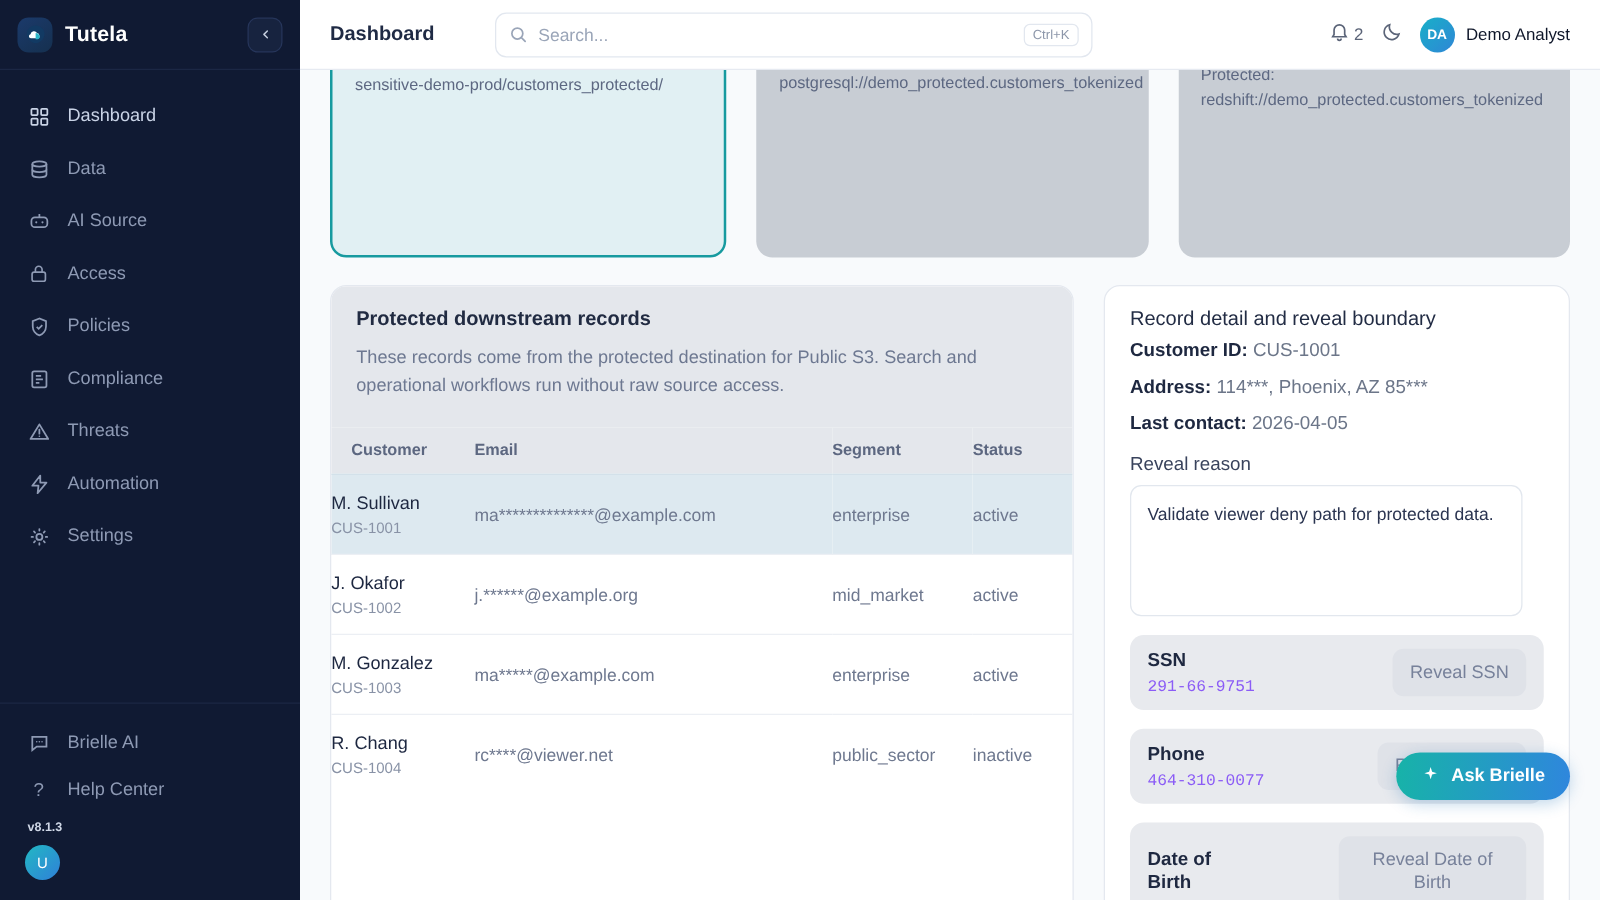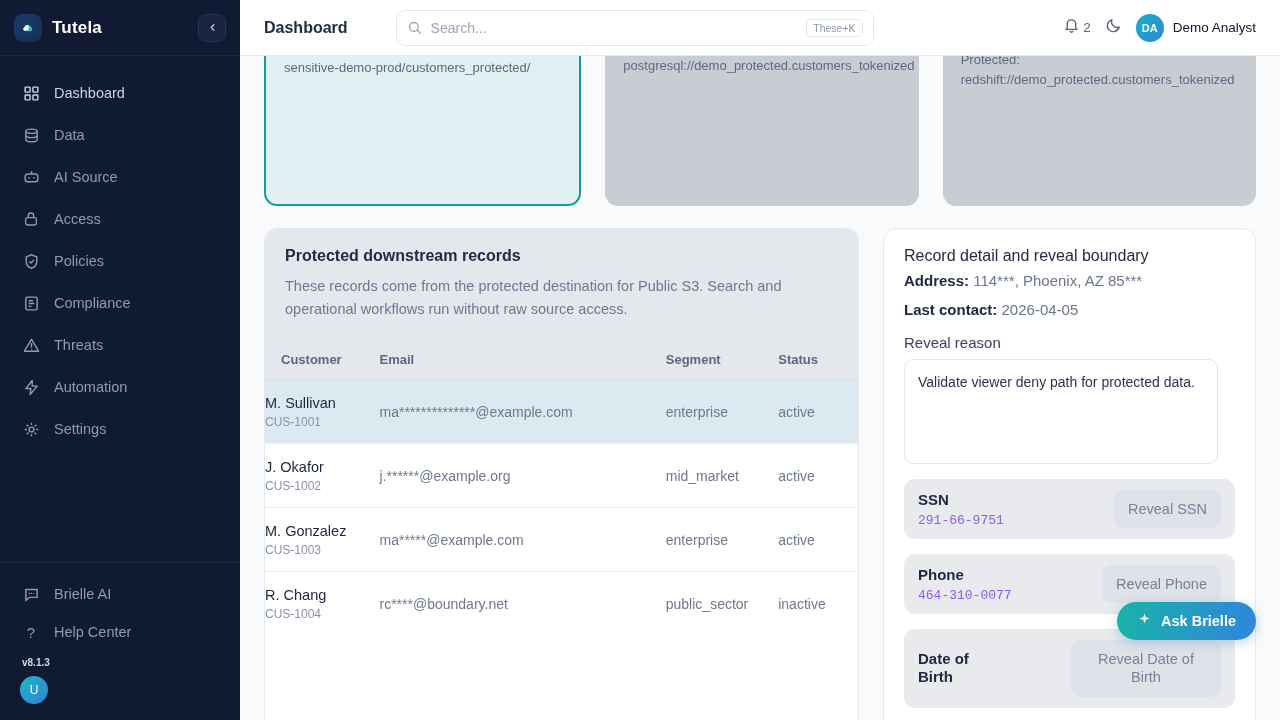--- a/index.html
+++ b/index.html
@@ -364,21 +364,21 @@
       <div class="page-title">Dashboard</div>
 
       <div class="search-wrap">
         <span class="sico">
             <svg width="15" height="15" viewBox="0 0 24 24" fill="none" stroke="currentColor" stroke-width="2.2">
               <circle cx="11" cy="11" r="7"></circle>
               <path d="M16.5 16.5 21 21" stroke-linecap="round"></path>
             </svg>
           </span>
         <input class="search-input" value="" placeholder="Search..." style="">
-        <span class="kbd">These+K</span>
+        <span class="kbd">Ctrl+K</span>
       </div>
 
       <div class="top-right">
         <div class="bell">
           <span><svg width="17" height="17" viewBox="0 0 24 24" fill="none" stroke="currentColor" stroke-width="1.9">
                 <path d="M18 15V10a6 6 0 1 0-12 0v5l-1.5 2.5h15z"></path>
                 <path d="M10 19.5a2 2 0 0 0 4 0"></path>
               </svg></span>
           <span class="bell-count">2</span>
         </div>
@@ -458,31 +458,35 @@
                 </td>
                 <td class="mail">ma*****@example.com</td>
                 <td>enterprise</td>
                 <td>active</td>
               </tr>
               <tr>
                 <td class="cust">
                   <div class="cust-name">R. Chang</div>
                   <div class="cust-id">CUS-1004</div>
                 </td>
-                <td class="mail">rc****@boundary.net</td>
+                <td class="mail">rc****@viewer.net</td>
                 <td>public_sector</td>
                 <td>inactive</td>
               </tr>
             </tbody>
           </table>
         </div>
 
         <div class="detail-card">
           <div class="det-title">Record detail and reveal boundary</div>
 
+          <div class="det-kv">
+            <b>Customer ID:</b>
+            <span>CUS-1001</span>
+          </div>
           <div class="det-kv">
             <b>Address:</b>
             <span>114***, Phoenix, AZ 85***</span>
           </div>
           <div class="det-kv">
             <b>Last contact:</b>
             <span>2026-04-05</span>
           </div>
 
           <div class="det-label">Reveal reason</div>

